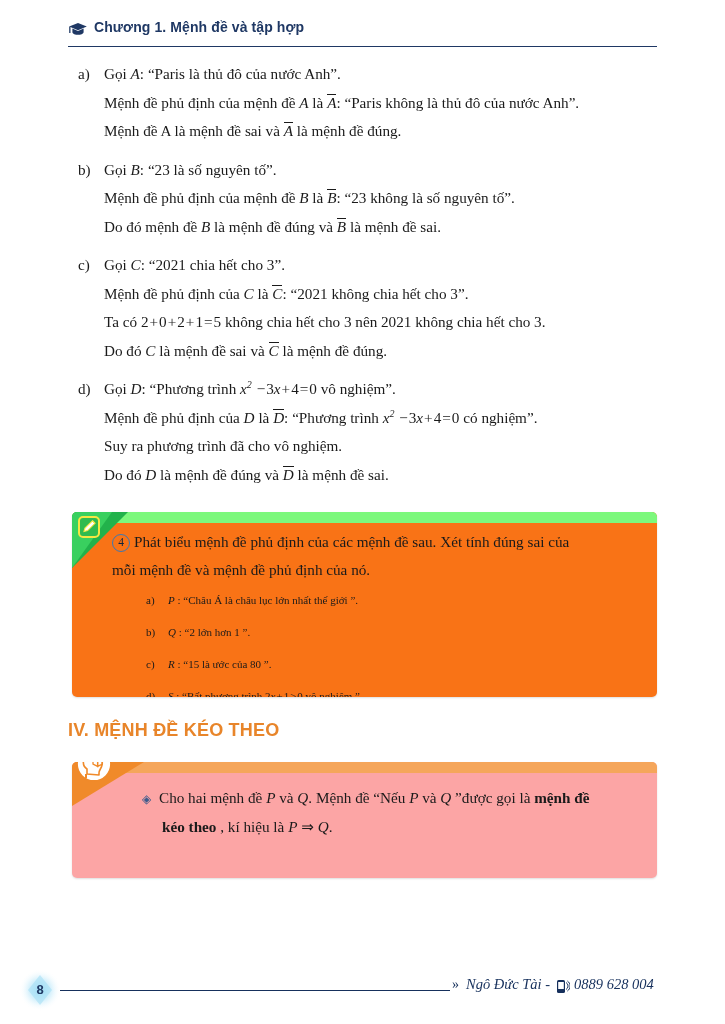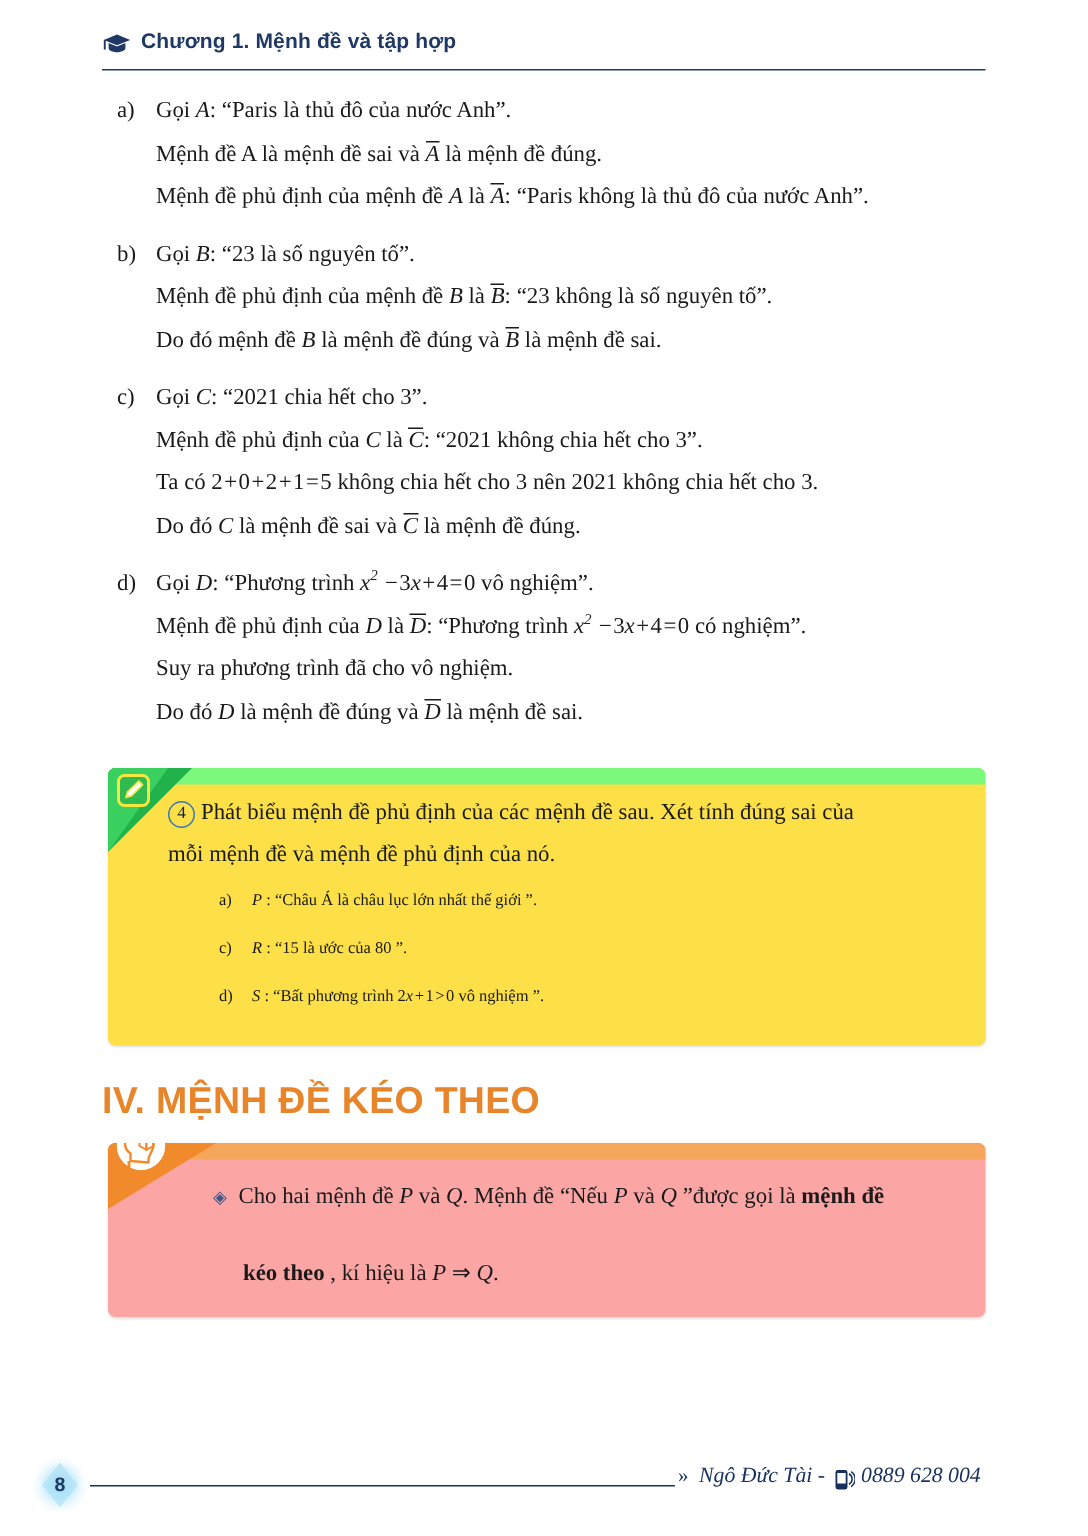--- a/index.html
+++ b/index.html
@@ -86,21 +86,21 @@
   }
   .op { padding: 0 1px; }
 
   
   #exercise-box {
     position: absolute;
     left: 72px;
     top: 512px;
     width: 585px;
     height: 185px;
-    background: #fde047;
+    background: #f97316;
     border-radius: 5px;
     box-shadow: 0 1px 2px rgba(0,0,0,.13);
     overflow: hidden;
   }
   #exercise-box .top-strip {
     position: absolute;
     left: 0; top: 0;
     width: 100%;
     height: 11px;
     background: #7cf87c;
@@ -158,21 +158,21 @@
     white-space: nowrap;
   }
   .ex-sub .marker { width: 22px; }
 
   
   #section-heading {
     position: absolute;
     left: 68px;
     top: 720px;
     font-family: "Liberation Sans", sans-serif;
-    font-size: 25px;
+    font-size: 18px;
     font-weight: bold;
     color: #e8852a;
     letter-spacing: .2px;
   }
 
   
   #theory-box {
     position: absolute;
     left: 72px;
     top: 762px;
@@ -210,21 +210,20 @@
     top: 22px;
     width: 500px;
   }
   .th-line {
     font-size: 15.2px;
     line-height: 28px;
     white-space: nowrap;
   }
   .th-line.indent {
     padding-left: 20px;
-    margin-top: 23px;
   }
   .diamond {
     display: inline-block;
     width: 13px;
     color: #3c5a8c;
     font-size: 12px;
     margin-right: 4px;
   }
   .bold { font-weight: bold; }
 
@@ -303,24 +302,24 @@
   <span class="chapter-label">Chương 1. Mệnh đề và tập hợp</span>
 </div>
 
 <div id="solution">
 
   <div class="sol-item">
     <div class="sol-line first">
       <span class="marker">a)</span>Gọi <span class="mv">A</span>: “Paris là thủ đô của nước Anh”.
     </div>
     <div class="sol-line cont">
+      Mệnh đề phủ định của mệnh đề <span class="mv">A</span> là <span class="ovl">A</span>: “Paris không là thủ đô của nước Anh”.
+    </div>
+    <div class="sol-line cont">
       Mệnh đề A là mệnh đề sai và <span class="ovl">A</span> là mệnh đề đúng.
-    </div>
-    <div class="sol-line cont">
-      Mệnh đề phủ định của mệnh đề <span class="mv">A</span> là <span class="ovl">A</span>: “Paris không là thủ đô của nước Anh”.
     </div>
   </div>
 
   <div class="sol-item">
     <div class="sol-line first">
       <span class="marker">b)</span>Gọi <span class="mv">B</span>: “23 là số nguyên tố”.
     </div>
     <div class="sol-line cont">
       Mệnh đề phủ định của mệnh đề <span class="mv">B</span> là <span class="ovl">B</span>: “23 không là số nguyên tố”.
     </div>
@@ -374,20 +373,23 @@
   </span>
 
   <div class="ex-content">
     <div class="ex-intro">
       <span class="circled-num">4</span><span>Phát biểu mệnh đề phủ định của các mệnh đề sau. Xét tính đúng sai của</span>
     </div>
     <div class="ex-intro">mỗi mệnh đề và mệnh đề phủ định của nó.</div>
 
     <div class="ex-sub">
       <span class="marker">a)</span><span class="mv">P</span> : “Châu Á là châu lục lớn nhất thế giới ”.
+    </div>
+    <div class="ex-sub">
+      <span class="marker">b)</span><span class="mv">Q</span> : “2 lớn hơn 1 ”.
     </div>
     <div class="ex-sub">
       <span class="marker">c)</span><span class="mv">R</span> : “15 là ước của 80 ”.
     </div>
     <div class="ex-sub">
       <span class="marker">d)</span><span class="mv">S</span> : “Bất phương trình 2<span class="mv">x</span><span class="op">+</span>1<span class="op">&gt;</span>0 vô nghiệm ”.
     </div>
   </div>
 </div>
 

